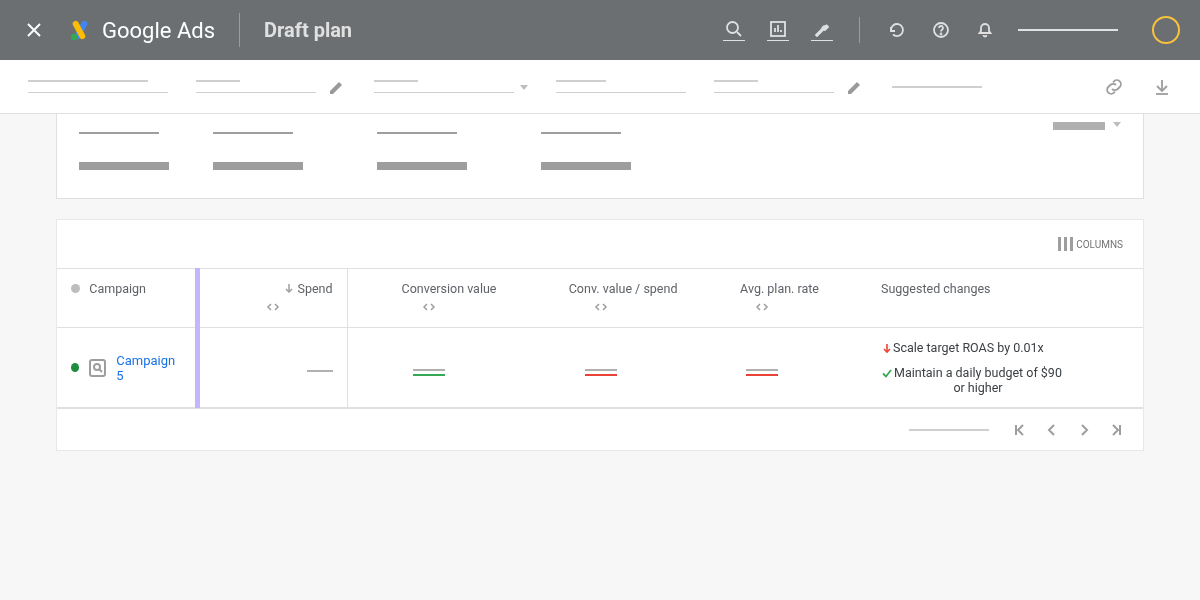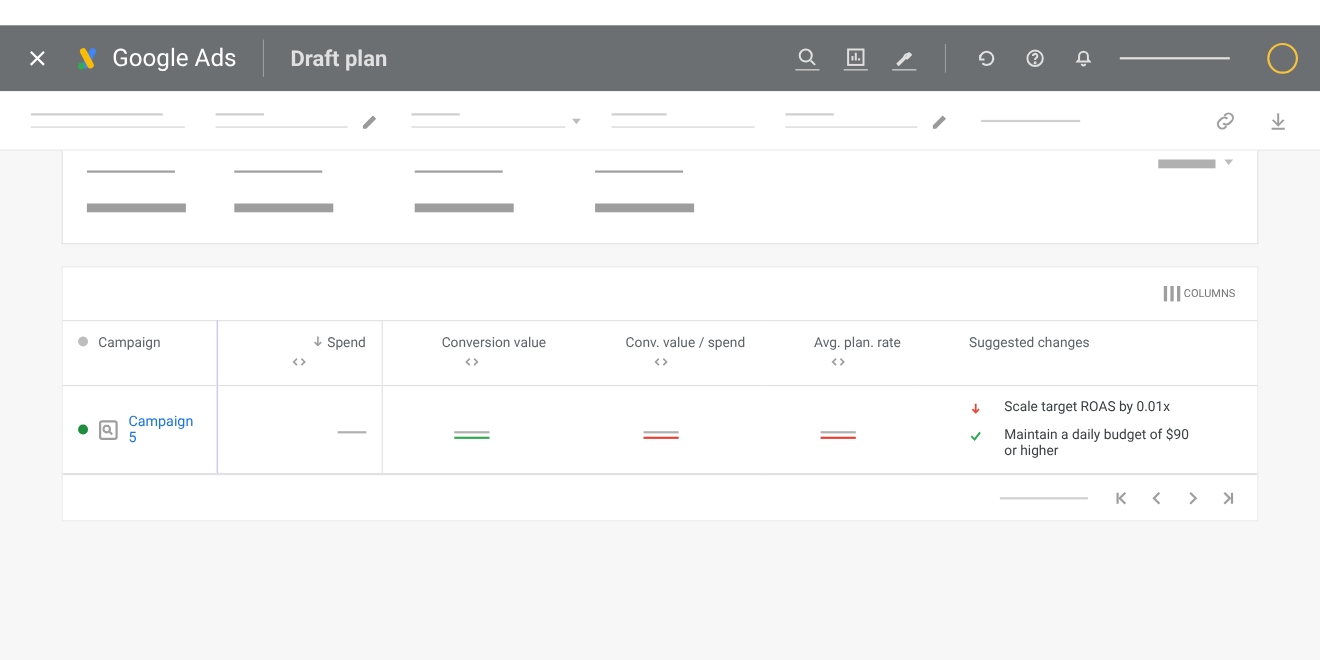--- a/index.html
+++ b/index.html
@@ -1,19 +1,19 @@
 <!DOCTYPE html>
 <html><head>
 <meta charset="utf-8">
 <style>
   * { box-sizing: border-box; margin: 0; padding: 0; font-family: Roboto, Arial, sans-serif; }
   body { width: 1200px; height: 600px; background: #fff; overflow: hidden; }
 
   
-  .topbar { height: 60px; background: #6b6f72; display: flex; align-items: center; padding: 0 20px; color: #fff; margin-top: 23px; }
+  .topbar { height: 60px; background: #6b6f72; display: flex; align-items: center; padding: 0 20px; color: #fff; }
   .topbar .close { width: 28px; height: 28px; display: flex; align-items: center; justify-content: center; cursor: pointer; }
   .topbar .close svg { stroke: #fff; stroke-width: 2; }
   .logo { margin-left: 20px; display: flex; align-items: center; }
   .logo-mark { width: 24px; height: 24px; position: relative; margin-right: 10px; }
   .brand { font-size: 22px; font-weight: 400; color: #fff; }
   .divider-v { width: 1px; height: 34px; background: #9a9d9f; margin: 0 24px; }
   .page-title { font-size: 20px; font-weight: 700; color: #e0e0e0; }
   .spacer { flex: 1; }
   .top-icons { display: flex; align-items: center; gap: 22px; }
   .top-icon { width: 22px; height: 22px; display: flex; align-items: center; justify-content: center; cursor: pointer; }
@@ -71,29 +71,29 @@
   .campaign-link { color: #1a73e8; font-size: 13px; cursor: pointer; }
   .ph-val { width: 26px; height: 2px; background: #b0b0b0; display: inline-block; }
   .ph-double { display: inline-flex; flex-direction: column; gap: 3px; align-items: center; }
   .ph-double span { width: 32px; height: 2px; }
   .c-green { background: #34a853; }
   .c-red { background: #ea4335; }
   .c-grey { background: #b0b0b0; }
   td.center { text-align: center; }
   td.right { text-align: right; }
   .suggestions { display: flex; flex-direction: column; gap: 10px; font-size: 12.5px; color: #3c4043; }
-  .sugg-line { display: flex; gap: 20px; align-items: flex-start; }
+  .sugg-line { display: flex; gap: 0; align-items: flex-start; text-align: center; }
   .sugg-icon { width: 12px; height: 12px; flex-shrink: 0; margin-top: 2px; }
 
   .table-footer { height: 42px; border-top: 1px solid #e0e0e0; display: flex; justify-content: flex-end; align-items: center; padding: 0 20px; gap: 18px; }
   .footer-ph { width: 80px; height: 2px; background: #cfcfcf; margin-right: 6px;}
   .pager-btn { width: 14px; height: 20px; display: flex; align-items: center; cursor: pointer; }
   .pager-btn svg { stroke: #9e9e9e; fill: none; stroke-width: 2; }
 
-  .col-campaign { width: 140px; border-right: 1px solid #c4b5fd; }
+  .col-campaign { width: 140px; border-right: 5px solid #c4b5fd; }
   .col-spend { width: 150px; border-right: 1px solid #e0e0e0; }
   .col-suggest { width: 310px; padding-left: 48px !important; }
 </style>
 </head>
 <body>
 
 <div class="topbar">
   <div class="close">
     <svg width="16" height="16" viewBox="0 0 16 16">
         <line x1="2" y1="2" x2="14" y2="14"></line>

